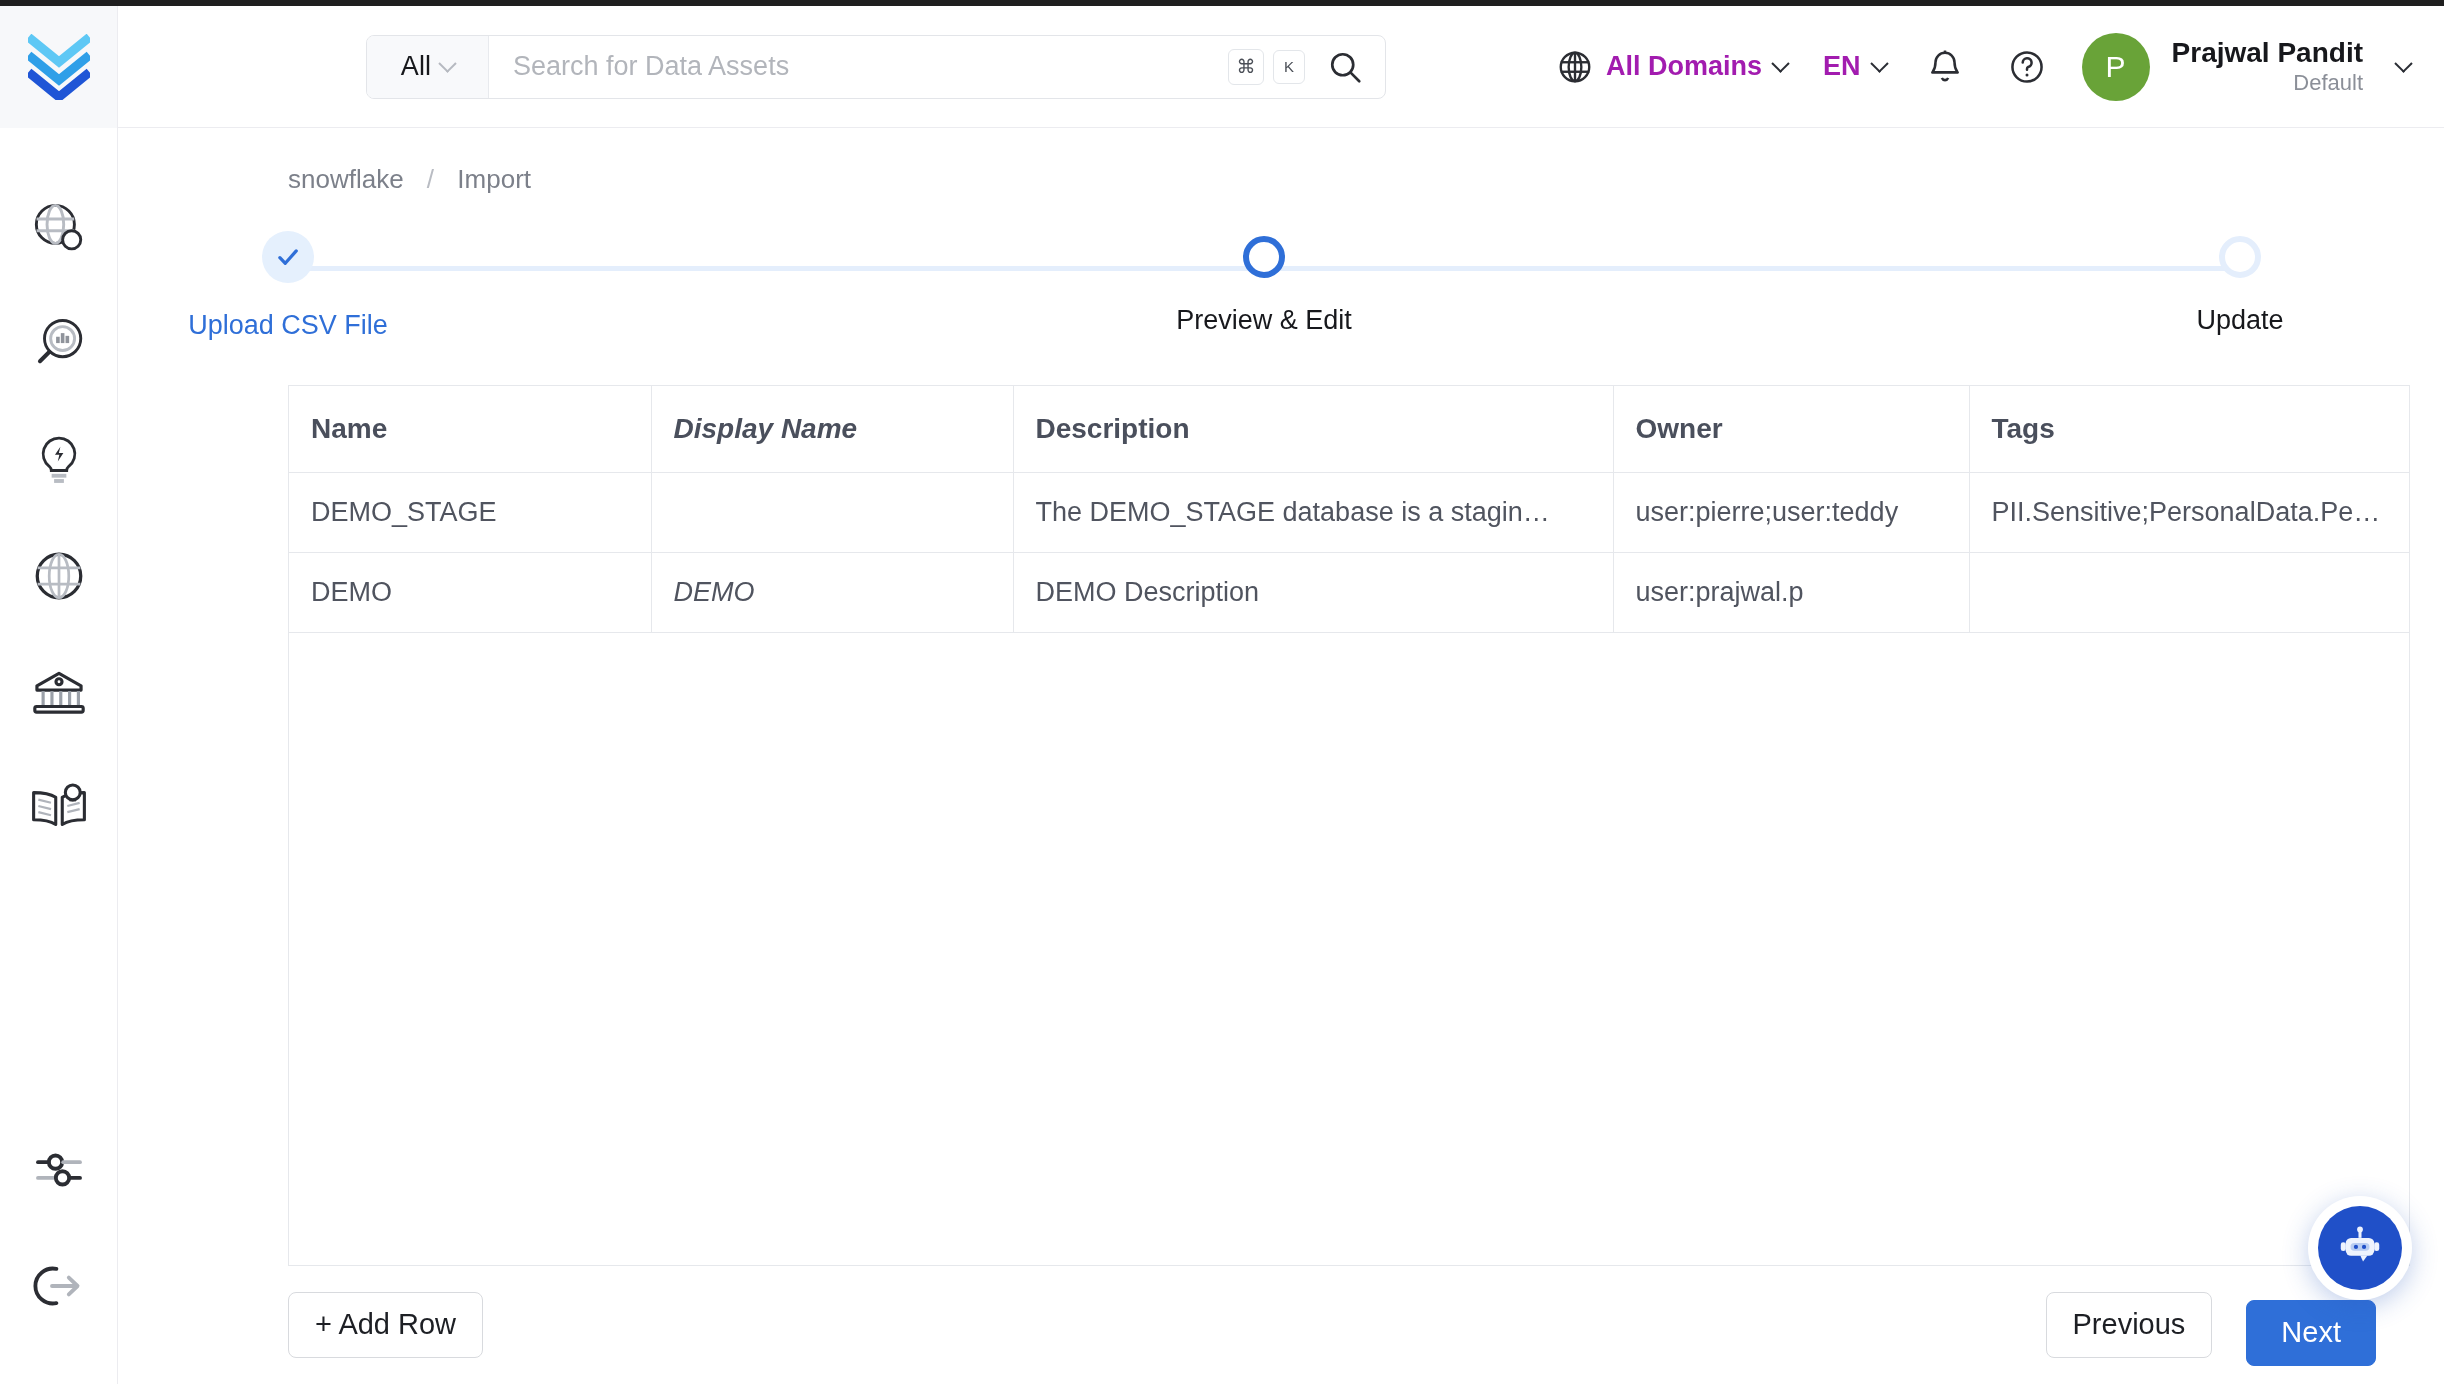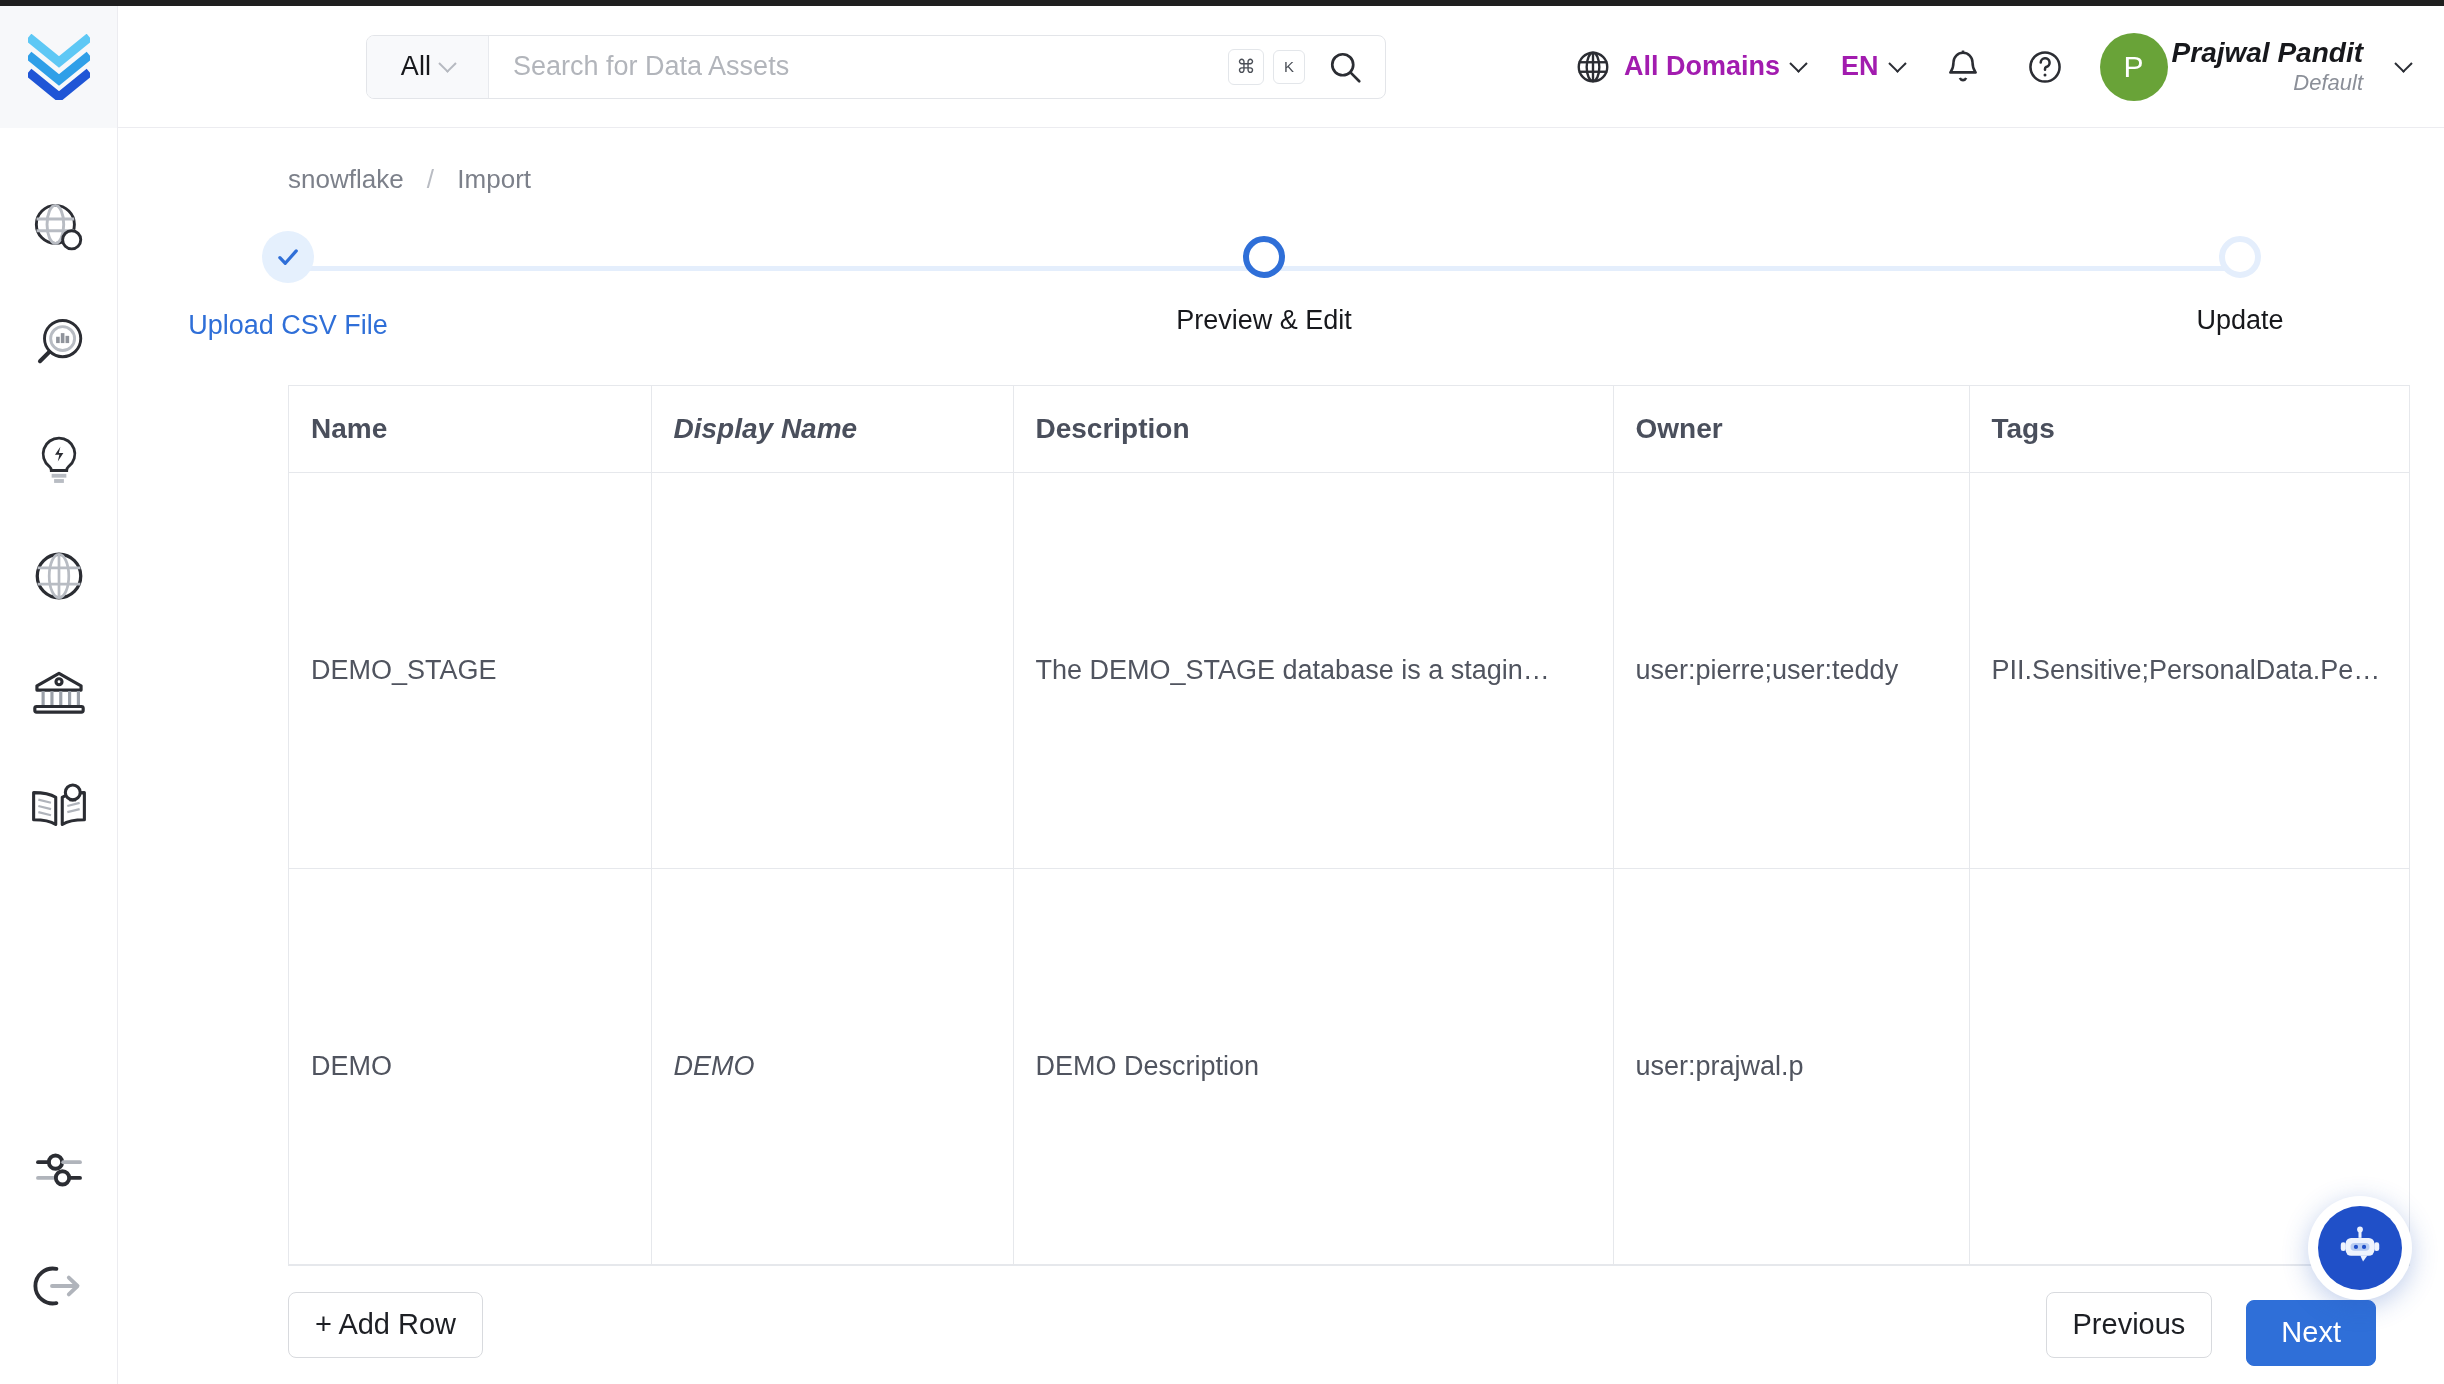--- a/index.html
+++ b/index.html
@@ -57,21 +57,21 @@
     display: flex; align-items: center; gap: 0; padding-right: 34px; margin-left: auto;
   }
   .hr-item { display: flex; align-items: center; gap: 12px; cursor: pointer; padding: 0 18px; }
   .hr-item .txt { font-size: 27px; color: #a21caf; font-weight: 600; }
   .hr-ico-btn { padding: 0 22px; display: flex; align-items: center; cursor: pointer; }
   .avatar {
     width: 68px; height: 68px; border-radius: 50%; background: #69a338;
     color: #fff; font-size: 30px; display: flex; align-items: center; justify-content: center;
     margin-left: 14px; flex: 0 0 68px;
   }
-  .user-block { margin-left: 4px; line-height: 1.12; font-style: italic; }
+  .user-block { margin-left: 22px; line-height: 1.12; }
   .user-name { font-size: 28px; font-weight: 700; color: #17181c; white-space: nowrap; }
   .user-sub { font-size: 22px; color: #8b8f98; margin-top: 3px; text-align: right; }
   .user-caret { margin-left: 34px; display: flex; align-items: center; cursor: pointer; }
 
   
   .body { flex: 1; display: flex; min-height: 0; }
 
   .sidebar {
     width: 118px; flex: 0 0 118px; background: #fff; border-right: 1px solid #ececf0;
     display: flex; flex-direction: column; align-items: center;
@@ -106,21 +106,21 @@
     border: 6px solid #e4eefc; position: relative; z-index: 2; margin-top: 5px;
   }
   .step-label { margin-top: 27px; font-size: 27px; white-space: nowrap; }
   .step-label.done { color: #2f6fd8; cursor: pointer; }
   .step-label.cur { color: #17181c; }
   .step-label.idle { color: #17181c; }
 
   
   .table-card {
     margin: 22px 0 0 170px; border: 1px solid #e6e8ec; background: #fff;
-    flex: 1; min-height: 0; display: flex; flex-direction: row; overflow: hidden;
+    flex: 1; min-height: 0; display: flex; flex-direction: column; overflow: hidden;
   }
   table.grid { width: 100%; border-collapse: collapse; table-layout: fixed; }
   table.grid th, table.grid td {
     border-right: 1px solid #e6e8ec; border-bottom: 1px solid #e6e8ec;
     text-align: left; padding: 0 22px; height: 80px; overflow: hidden;
     white-space: nowrap; text-overflow: ellipsis;
   }
   table.grid th:last-child, table.grid td:last-child { border-right: none; }
   table.grid th { font-size: 28px; font-weight: 700; color: #4a4f5c; height: 86px; }
   table.grid td { font-size: 27px; color: #50545f; }

